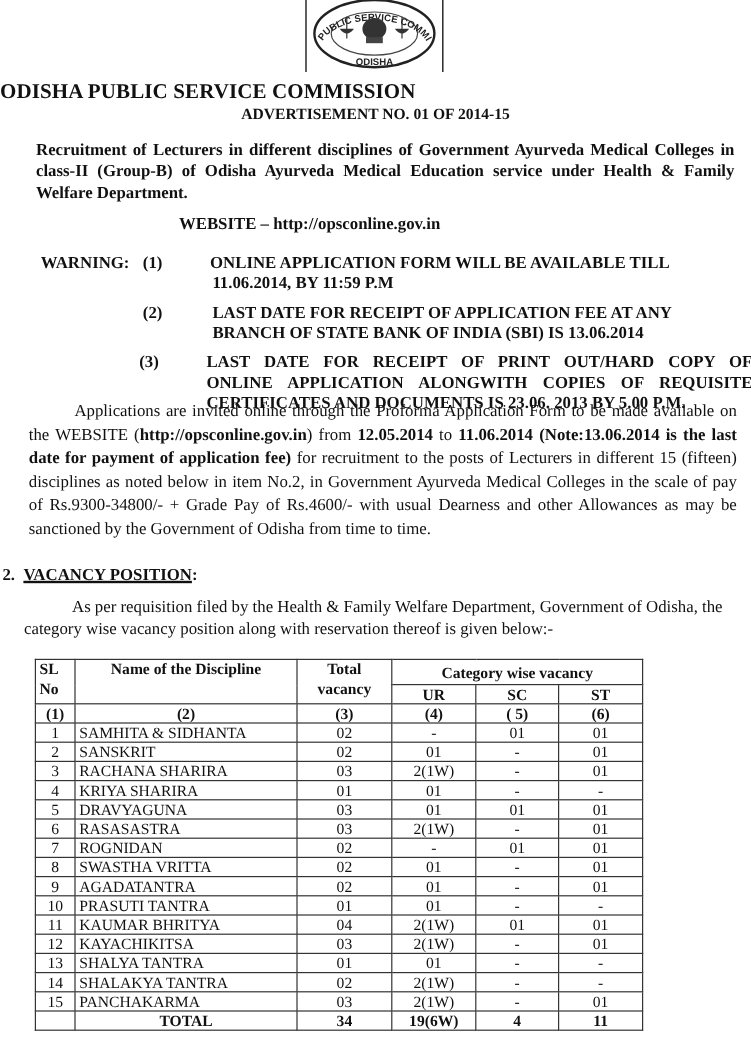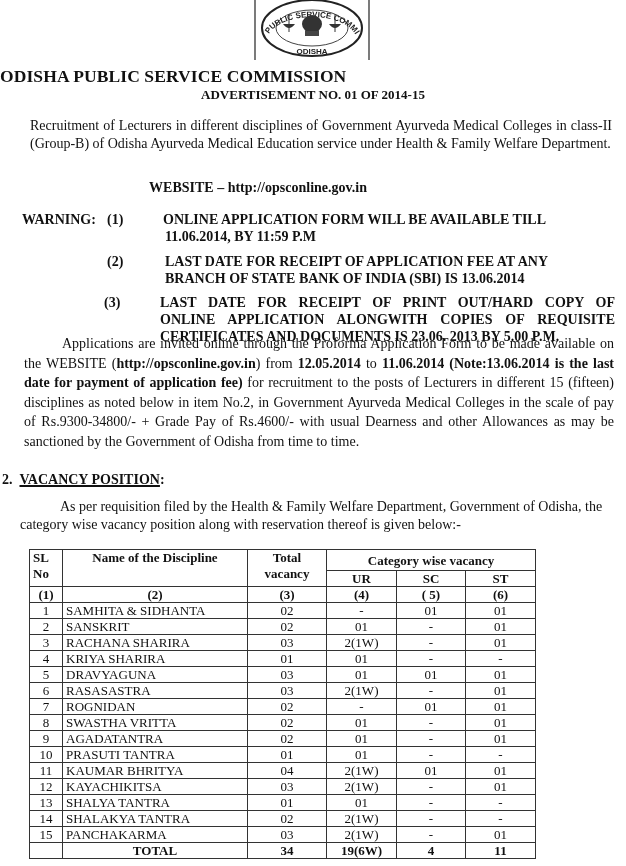--- a/index.html
+++ b/index.html
@@ -1,23 +1,23 @@
 <!DOCTYPE html>
 <html><head>
 <meta charset="utf-8">
 <style>
   html, body { margin:0; padding:0; background:#fff; }
   body { width:626px; height:866px; position:relative; overflow:hidden; color:#111; font-family:"Liberation Serif", serif; }
   .abs { position:absolute; }
   .logo { left:253px; top:0; width:118px; height:60px; }
   .h1 { left:0; width:562px; top:66px; text-align:left; font-weight:bold; font-size:17.5px; letter-spacing:0.1px; }
   .h2 { left:0; width:626px; top:87px; text-align:center; font-weight:bold; font-size:13px; }
-  .intro { left:30px; width:582px; top:117px; font-weight:normal; font-size:14px; line-height:18px; text-align:justify; text-align-last:left; }
+  .intro { left:30px; width:582px; top:117px; font-weight:bold; font-size:14px; line-height:18px; text-align:justify; text-align-last:left; }
   .website { left:0; width:516px; top:180px; text-align:center; font-weight:bold; font-size:14px; }
-  .warn { font-weight:bold; font-size:14px; line-height:17px; }
+  .warn { font-weight:bold; font-size:14px; line-height:17px;margin-left:12px; }
   .para { left:24px; width:590px; top:334px; font-size:14px; line-height:19.5px; text-align:justify; }
   .para b { font-weight:bold; }
   .sec { left:2px; top:472px; font-size:14px; font-weight:bold; }
   .sec u { text-decoration:underline; text-decoration-thickness:2px;text-align:right; }
   .para2 { left:20px; width:596px; top:498px; font-size:14px; line-height:18px; }
   table.vac { position:absolute; left:29px; top:549px; border-collapse:collapse; font-size:13px; font-family:"Liberation Serif", serif; }
   table.vac td, table.vac th { border:1px solid #333; padding:0 3px; height:15px; line-height:15px; }
   table.vac th { font-weight:bold; }
   .c { text-align:center; }
   .l { text-align:left; }

